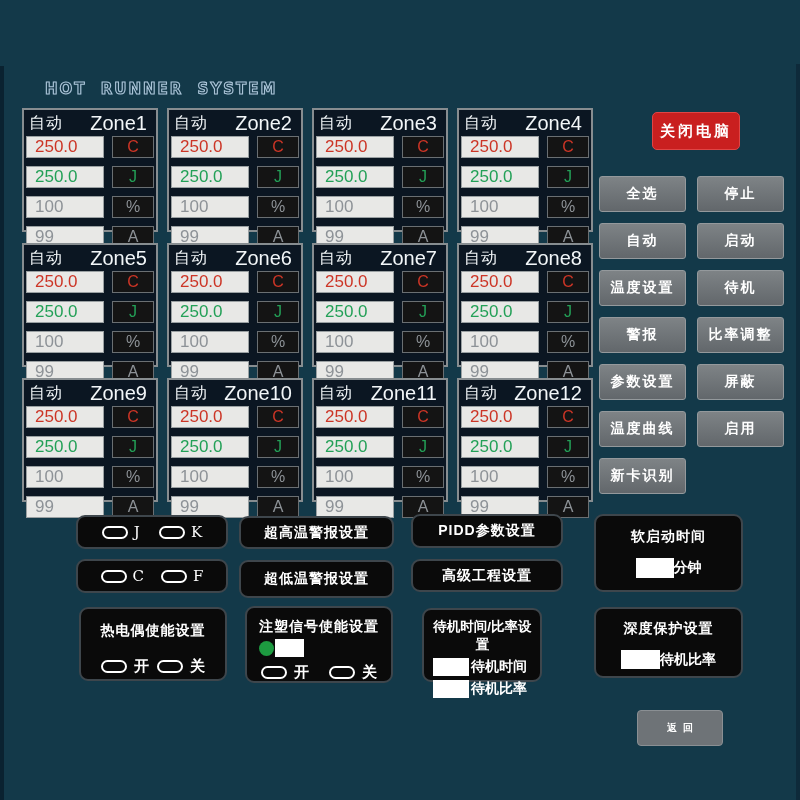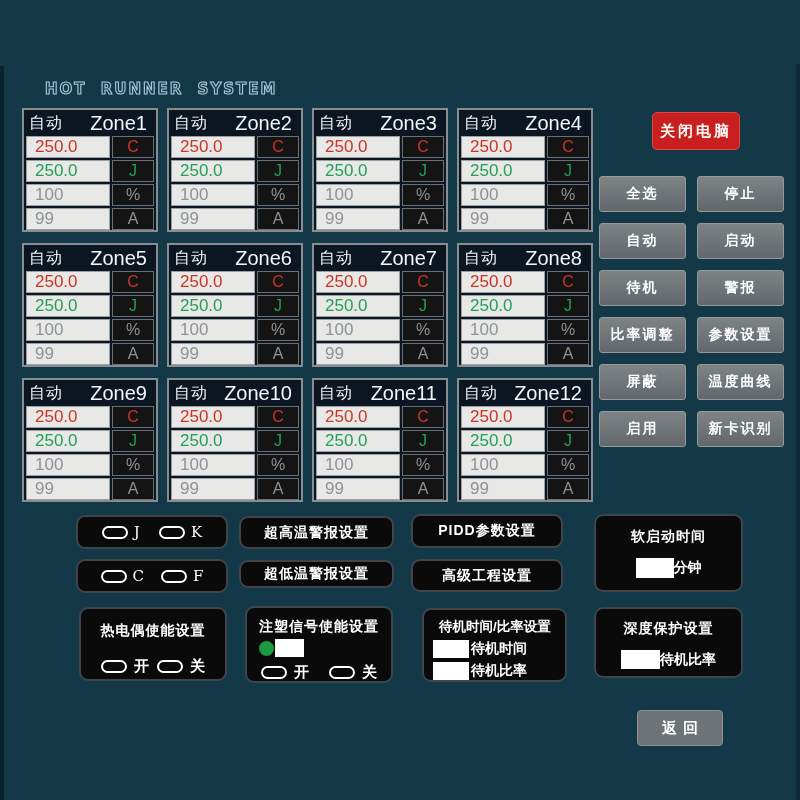--- a/index.html
+++ b/index.html
@@ -44,21 +44,21 @@
     padding: 0 9px 0 5px;
     color: #f2f6f8;
   }
   .zmode { font-size: 16px; letter-spacing: 1px; }
   .zname { font-size: 20px; }
   .zbody {
     flex: 1;
     display: grid;
     grid-template-columns: 1fr 42px;
     grid-auto-rows: 1fr;
-    gap: 2px;
+    gap: 8px;
     padding: 0 2px 2px 2px;
   }
   .zval {
     background: #e8e8e6; border: 1px solid #9aa0a2;
     font-size: 17px; line-height: 20px;
     padding-left: 8px; display: flex; align-items: center;
   }
   .zunit {
     background: #141414; border: 1px solid #6a6f72;
     font-size: 16px;
@@ -119,50 +119,50 @@
   .toggle { display: flex; align-items: center; }
   .inbox { background: #fff; display: inline-block; flex: 0 0 auto; cursor: text; }
   .rowline { display: flex; align-items: center; color: #fff; font-weight: bold; font-size: 14px; }
 
   #panel-tc-type { left: 76px; top: 515px; width: 152px; height: 34px;
     display: flex; align-items: center; justify-content: space-around; padding: 0 14px; }
   #panel-temp-unit { left: 76px; top: 559px; width: 152px; height: 34px;
     display: flex; align-items: center; justify-content: space-around; padding: 0 14px; }
 
   #btn-high-alarm { left: 239px; top: 516px; width: 155px; height: 33px; }
-  #btn-low-alarm  { left: 239px; top: 560px; width: 155px; height: 28px; }
+  #btn-low-alarm  { left: 239px; top: 560px; width: 155px; height: 38px; }
   #btn-pidd       { left: 411px; top: 514px; width: 152px; height: 34px; }
   #btn-advanced   { left: 411px; top: 559px; width: 152px; height: 33px; }
 
   #panel-softstart { left: 594px; top: 514px; width: 149px; height: 78px; padding-top: 12px; }
   #panel-softstart .rowline { margin-top: 12px; justify-content: center; }
   #panel-softstart .inbox { width: 38px; height: 20px; }
 
   #panel-thermocouple { left: 79px; top: 607px; width: 148px; height: 74px; padding-top: 13px; }
   #panel-thermocouple .toggles { display: flex; justify-content: space-around; padding: 0 16px; margin-top: 17px; }
 
   #panel-injection { left: 245px; top: 606px; width: 148px; height: 77px; padding: 10px 12px 0 12px; }
   #panel-injection .indrow { display: flex; align-items: center; margin-top: 3px; }
   #panel-injection .dot { width: 15px; height: 15px; border-radius: 50%; background: #1d9a40; }
   #panel-injection .inbox { width: 29px; height: 18px; margin-left: 1px; }
   #panel-injection .toggles { display: flex; justify-content: space-between; padding: 0 2px 0 2px; margin-top: 6px; }
 
-  #panel-standby { left: 422px; top: 608px; width: 145px; height: 74px; padding: 8px 8px 0 9px; }
+  #panel-standby { left: 422px; top: 608px; width: 120px; height: 74px; padding: 8px 8px 0 9px; }
   #panel-standby .ptitle { font-size: 13.5px; letter-spacing: 0; }
   #panel-standby .rowline { margin-top: 4px; align-items: flex-end; }
   #panel-standby .inbox { width: 36px; height: 18px; margin-right: 2px; }
 
   #panel-depth { left: 594px; top: 607px; width: 149px; height: 71px; padding-top: 11px; }
   #panel-depth .rowline { margin-top: 12px; justify-content: center; }
   #panel-depth .inbox { width: 39px; height: 19px; }
 
   #back-btn {
     position: absolute; left: 637px; top: 710px; width: 86px; height: 36px;
     background: #6e7377; border: 1px solid #8a8f93; border-radius: 4px;
-    color: #fff; font-weight: bold; font-size: 15px; letter-spacing: 6px;
+    color: #fff; font-weight: bold; font-size: 10px; letter-spacing: 6px;
     display: flex; align-items: center; justify-content: center;
     padding-left: 6px; cursor: pointer;
   }
 </style>
 </head>
 <body>
 
 <div class="edge-strip" id="edge-left"></div>
 <div class="edge-strip" id="edge-right"></div>
 
@@ -374,20 +374,21 @@
   </div>
 </div>
 
 <div id="shutdown-btn">关闭电脑</div>
 
 <div id="control-grid">
   <div class="gbtn">全选</div>
   <div class="gbtn">停止</div>
   <div class="gbtn">自动</div>
   <div class="gbtn">启动</div>
+  <div class="gbtn">温度设置</div>
   <div class="gbtn">待机</div>
   <div class="gbtn">警报</div>
   <div class="gbtn">比率调整</div>
   <div class="gbtn">参数设置</div>
   <div class="gbtn">屏蔽</div>
   <div class="gbtn">温度曲线</div>
   <div class="gbtn">启用</div>
   <div class="gbtn">新卡识别</div>
 </div>
 

